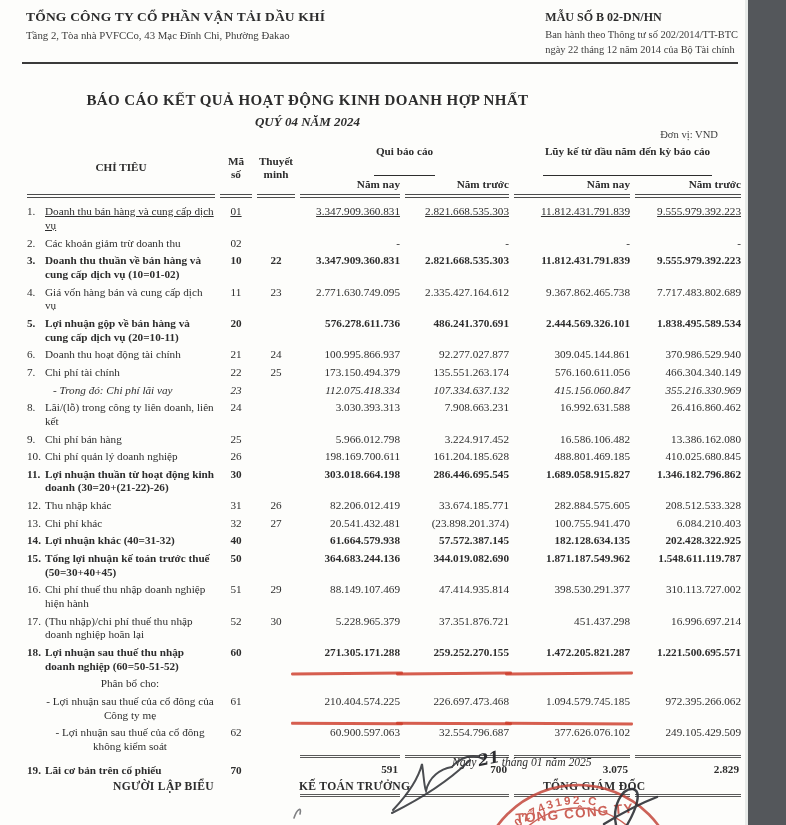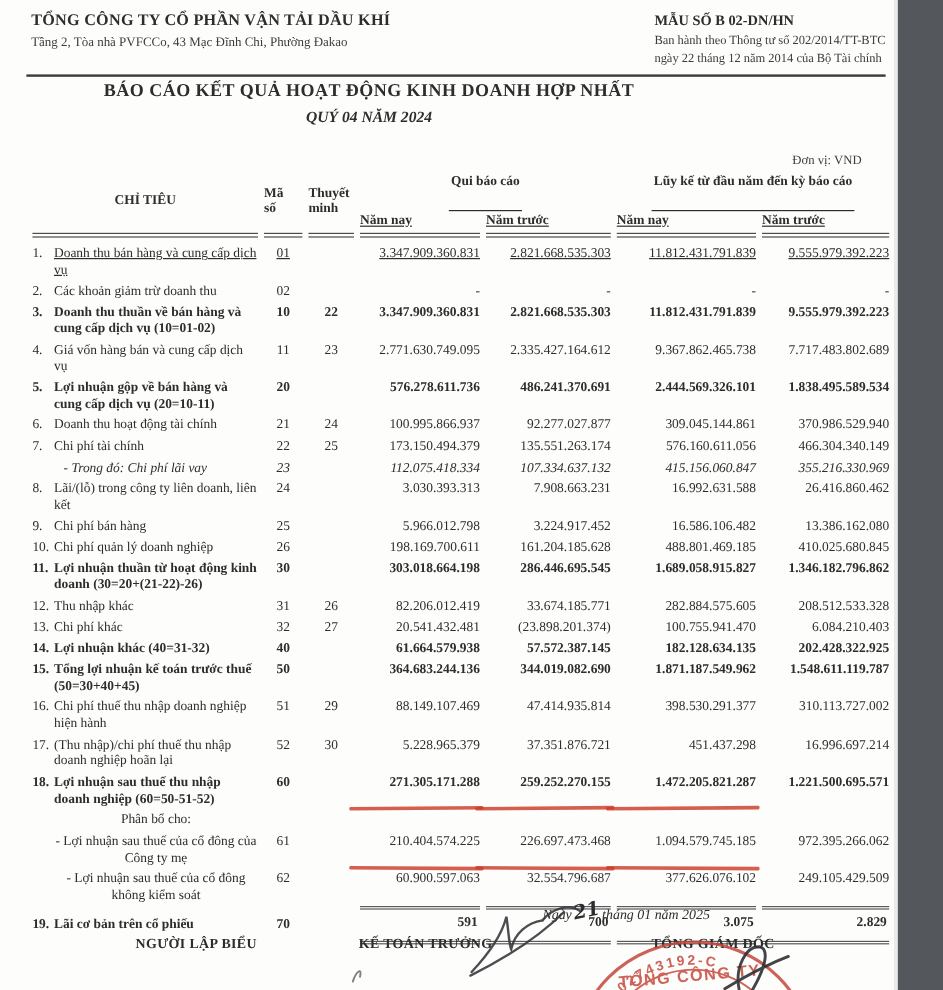--- a/index.html
+++ b/index.html
@@ -29,41 +29,41 @@
   .doc-header{position:absolute;top:9px;left:26px;width:712px;display:flex;justify-content:space-between;}
   .hd-left{max-width:440px;}
   .company-name{font-size:13.5px;font-weight:bold;letter-spacing:.2px;margin-bottom:3px;}
   .addr{font-size:10.8px;color:var(--ink-soft);line-height:1.45;}
   .hd-right{max-width:270px;padding-top:1px;}
   .form-no{font-size:12px;font-weight:bold;margin-bottom:2px;}
   .form-line{font-size:10.4px;color:var(--ink-soft);line-height:1.45;}
   .head-rule{position:absolute;top:62px;left:22px;width:716px;height:2px;background:var(--rule);}
 
   
-  .title-block{position:absolute;top:68px;left:0;width:615px;text-align:center;}
+  .title-block{position:absolute;top:92px;left:0;width:615px;text-align:center;}
   .title-main{font-size:15px;font-weight:bold;letter-spacing:.4px;}
   .title-period{font-size:13px;font-weight:bold;font-style:italic;margin-top:5px;}
   .unit-label{position:absolute;top:129px;right:30px;font-size:10.6px;color:var(--ink-soft);}
 
   
   table.report{
     position:absolute;top:144px;left:22px;
     border-collapse:separate;border-spacing:5px 0;
     table-layout:fixed;width:724px;
     font-size:11.2px;line-height:1.22;color:var(--ink);
   }
   col.w-label{width:188px;} col.w-ma{width:32px;} col.w-tm{width:38px;}
   col.w-v1{width:100px;} col.w-v2{width:104px;} col.w-v3{width:116px;} col.w-v4{width:106px;}
 
   thead th{font-size:11.2px;font-weight:bold;vertical-align:middle;padding:1px 0 3px;}
   thead .h-chitieu{text-align:center;border-bottom:4px double #4c4c4c;}
-  thead .c-ma,thead .c-tm{text-align:left;white-space:pre-line;border-bottom:4px double #4c4c4c;line-height:1.2;}
+  thead .c-ma,thead .c-tm{text-align:center;white-space:pre-line;border-bottom:4px double #4c4c4c;line-height:1.2;}
   thead .grp{text-align:center;padding-bottom:0;}
   thead .grp-u{display:inline-block;border-bottom:1px solid var(--ink);padding:0 2px 16px;}
-  thead .sub{text-align:left;border-bottom:4px double #4c4c4c;padding:2px 0 3px;text-decoration:underline;}
+  thead .sub{text-align:right;border-bottom:4px double #4c4c4c;padding:2px 0 3px;}
 
   tbody td{vertical-align:top;padding:2.5px 0 1.5px;}
   tbody tr.first td{padding-top:7px;text-decoration:underline;}
   td.c-label{padding-left:18px;text-indent:-18px;}
   td.c-label .no{display:inline-block;width:18px;text-indent:0;}
   tr.noNum td.c-label{padding-left:18px;text-indent:0;text-align:center;}
   tr.indent td.c-label{padding-left:26px;text-indent:0;}
   td.c-ma,td.c-tm{text-align:center;}
   td.c-val{text-align:right;position:relative;}
   tr.bold{font-weight:bold;}
@@ -72,21 +72,21 @@
   td.c-val.rl::after{
     content:"";position:absolute;left:-9px;right:-3px;bottom:-1px;height:3.4px;
     background:var(--ann-red);opacity:.82;border-radius:2px/3px;
     transform:rotate(-.45deg);
   }
   tr.rl2 td.c-val.rl::after{bottom:-2px;transform:rotate(.35deg);}
 
   tr.eps td{padding-top:9px;font-weight:bold;}
   tr.eps td.c-val{
     border-top:3px double #5a5a5a;border-bottom:3px double #5a5a5a;
-    padding:5px 2px 7px;
+    padding:5px 2px 17px;
   }
 
   
   .footer{position:absolute;left:0;top:0;width:748px;height:825px;pointer-events:none;}
   .date-line{position:absolute;top:751px;left:452px;font-style:italic;font-size:11.6px;color:var(--ink);white-space:nowrap;}
   .hand-day{
     display:inline-block;font-size:16px;font-weight:bold;font-style:italic;
     transform:rotate(-12deg) translateY(-2px);margin:0 1px 0 2px;color:#2b2c30;
     font-family:"DejaVu Serif",serif;
   }

